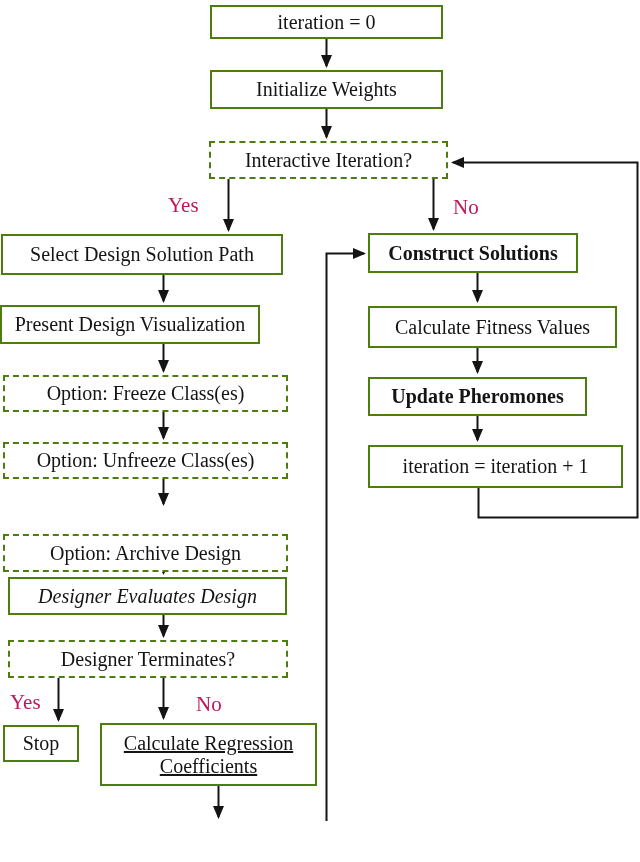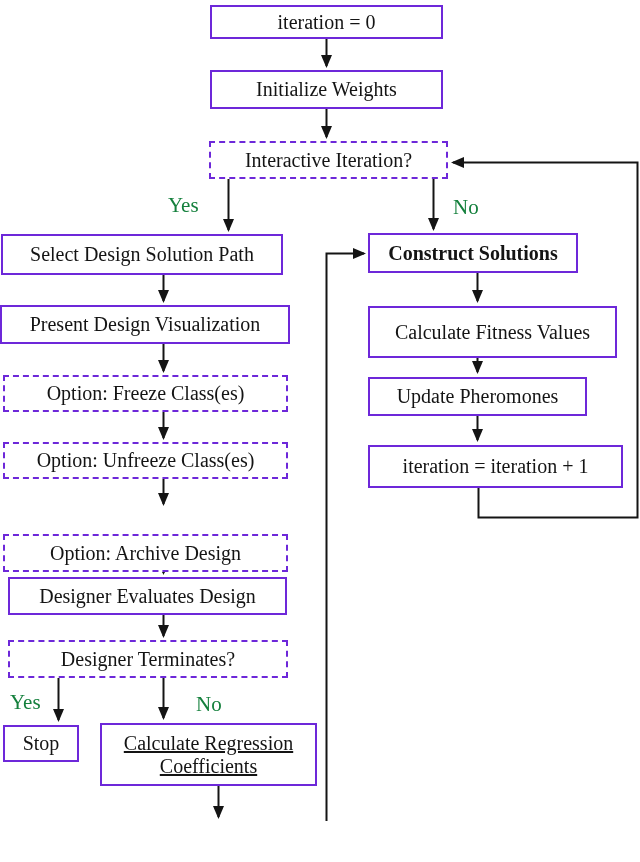--- a/index.html
+++ b/index.html
@@ -8,34 +8,34 @@
     width:640px;height:862px;
     background:#ffffff;
     font-family:"Liberation Serif","DejaVu Serif",serif;
     color:#141414;
     overflow:hidden;
   }
   .box{
     position:absolute;
     box-sizing:border-box;
     background:#ffffff;
-    border:2px solid #6d28d9;
+    border:2px solid #4d7c0f;
     display:flex;
     align-items:center;
     justify-content:center;
     text-align:center;
     font-size:20px;
     line-height:1.15;
     padding:0 4px;
   }
   .box.dashed{border-style:dashed;}
   .edge-label{
     position:absolute;
     font-size:21px;
-    color:#15803d;
+    color:#be185d;
     white-space:nowrap;
   }
   svg.wires{position:absolute;left:0;top:0;pointer-events:none;}
 </style>
 </head>
 <body>
 
 <div id="canvas">
 
   <svg class="wires" width="640" height="862" viewBox="0 0 640 862">
@@ -88,37 +88,37 @@
     <span>Interactive Iteration?</span>
   </div>
 
   <div class="edge-label" style="left:168px;top:193px;">Yes</div>
   <div class="edge-label" style="left:453px;top:195px;">No</div>
 
   <div class="box" style="left:1px;top:234px;width:282px;height:41px;">
     <span>Select Design Solution Path</span>
   </div>
 
-  <div class="box" style="left:0px;top:305px;width:290px;height:39px;">
+  <div class="box" style="left:0px;top:305px;width:260px;height:39px;">
     <span>Present Design Visualization</span>
   </div>
 
   <div class="box dashed" style="left:3px;top:375px;width:285px;height:37px;">
     <span>Option: Freeze Class(es)</span>
   </div>
 
   <div class="box dashed" style="left:3px;top:442px;width:285px;height:37px;">
     <span>Option: Unfreeze Class(es)</span>
   </div>
 
   <div class="box dashed" style="left:3px;top:534px;width:285px;height:38px;">
     <span>Option: Archive Design</span>
   </div>
 
-  <div class="box" style="left:8px;top:577px;width:279px;height:38px;">
+  <div class="box" style="left:8px;top:577px;width:279px;height:38px;font-style:italic;">
     <span>Designer Evaluates Design</span>
   </div>
 
   <div class="box dashed" style="left:8px;top:640px;width:280px;height:38px;">
     <span>Designer Terminates?</span>
   </div>
 
   <div class="edge-label" style="left:10px;top:690px;">Yes</div>
   <div class="edge-label" style="left:196px;top:692px;">No</div>
 
@@ -131,25 +131,25 @@
   </div>
 
   <div class="box" style="left:88px;top:822px;width:277px;height:38px;margin-top:48px;">
     <span>Adjust Weights</span>
   </div>
 
   <div class="box" style="left:368px;top:233px;width:210px;height:40px;font-weight:bold;">
     <span>Construct Solutions</span>
   </div>
 
-  <div class="box" style="left:368px;top:306px;width:249px;height:52px;">
+  <div class="box" style="left:368px;top:306px;width:249px;height:42px;">
     <span>Calculate Fitness Values</span>
   </div>
 
-  <div class="box" style="left:368px;top:377px;width:219px;height:39px;">
+  <div class="box" style="left:368px;top:377px;width:219px;height:39px;font-weight:bold;">
     <span>Update Pheromones</span>
   </div>
 
   <div class="box" style="left:368px;top:445px;width:255px;height:43px;">
     <span>iteration = iteration + 1</span>
   </div>
 
 </div>
 
 </body></html>

